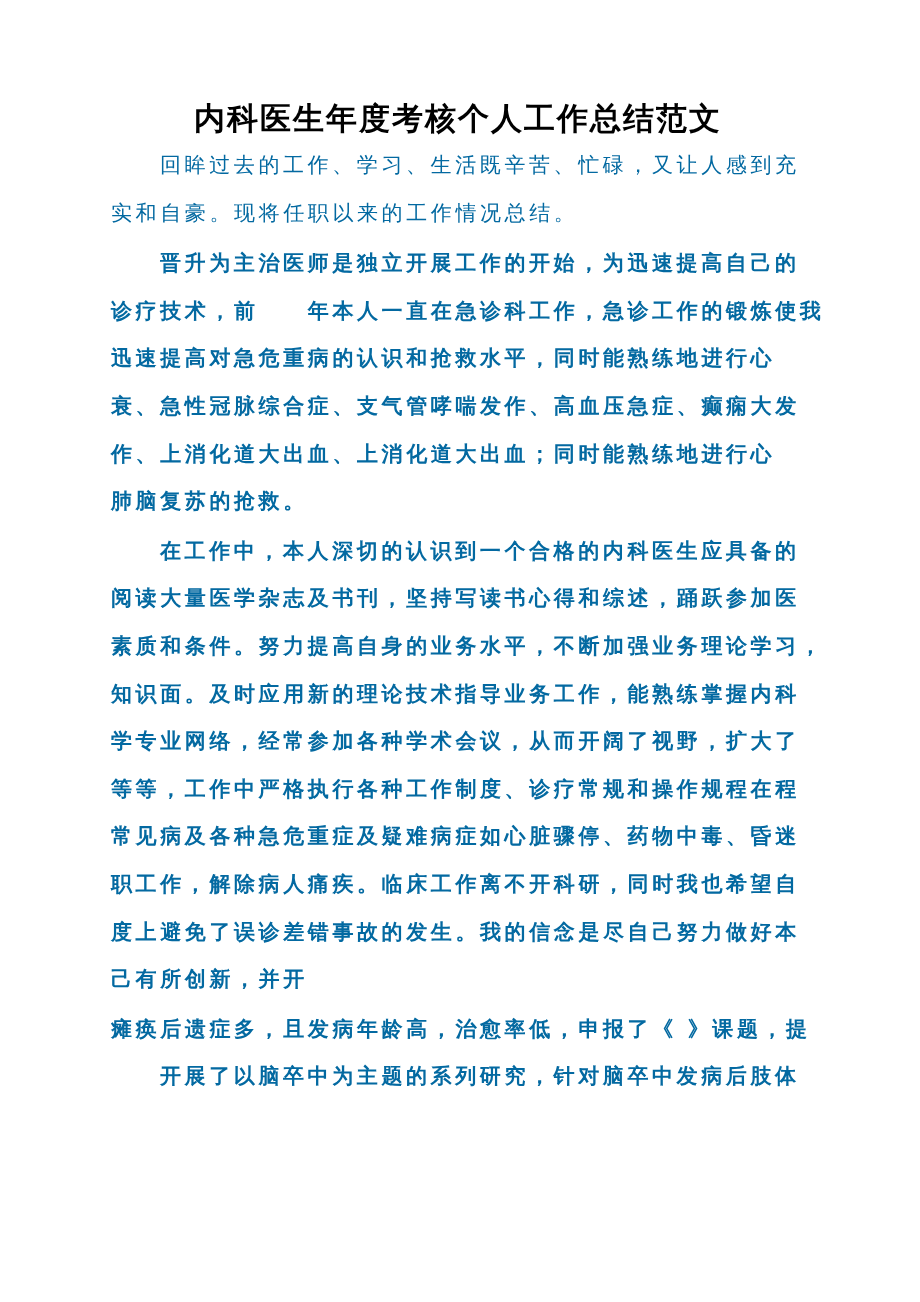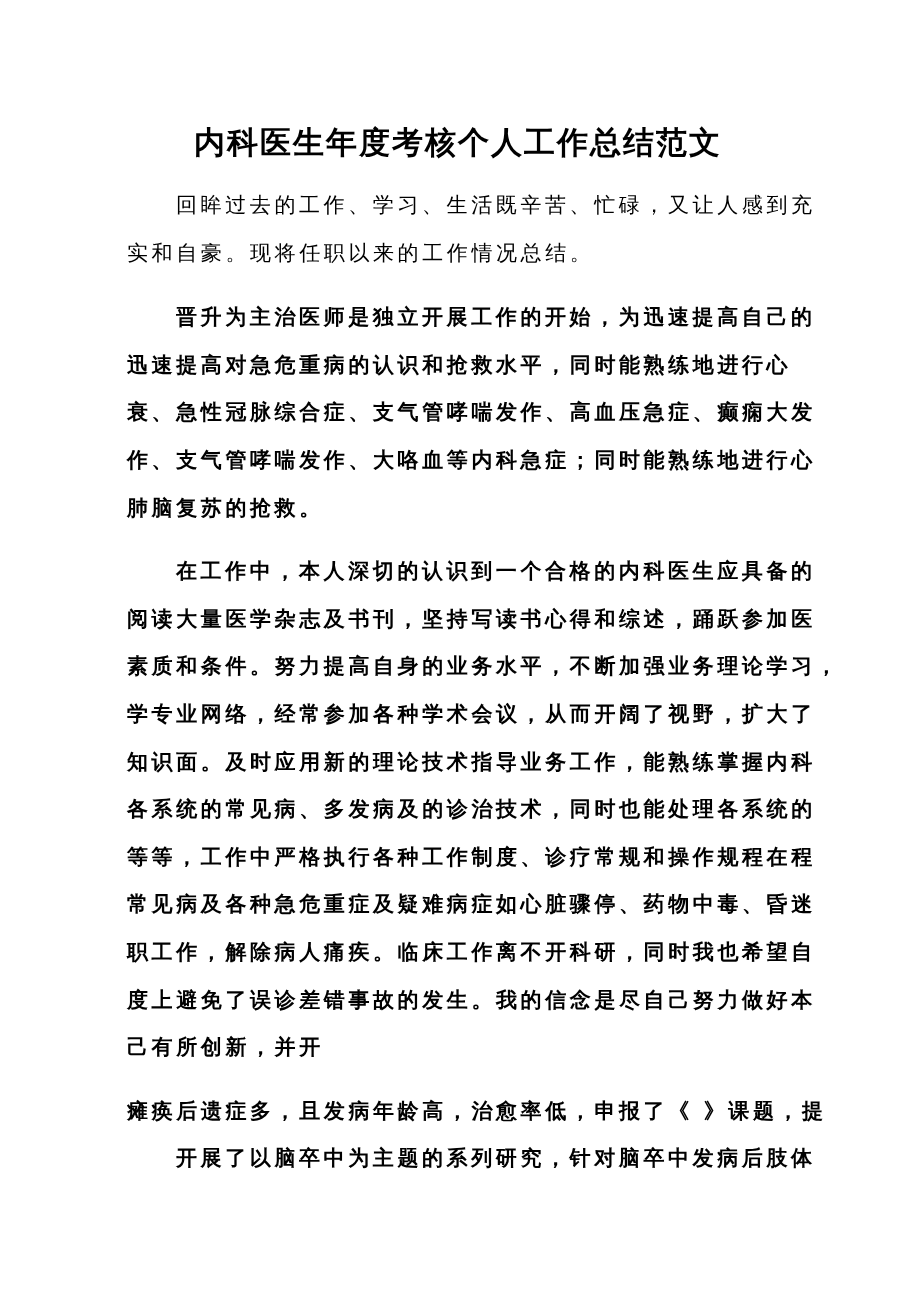--- a/index.html
+++ b/index.html
@@ -10,43 +10,43 @@
     body {
       width: 920px;
       height: 1302px;
       position: relative;
       overflow: hidden;
       color: #111111;
     }
     .page {
       position: absolute;
       left: 111px;
-      top: 118px;
+      top: 94px;
       width: 698px;
     }
     .doc-title {
       font-family: "DejaVu Sans", "Liberation Sans", sans-serif;
       font-weight: bold;
       font-size: 31px;
       letter-spacing: 2px;
       text-align: center;
       line-height: 48px;
       height: 48px;
       margin: 0 0 0 -4px;
       color: #000000;
       white-space: nowrap;
     }
     .para {
       font-family: "DejaVu Serif", "Liberation Serif", serif;
       font-size: 21px;
       letter-spacing: 3.6px;
       line-height: 47.6px;
-      margin: 16px;
+      margin: 0;
       padding: 0;
-      color: #000000;
+      color: #0369a1;
     }
     .line {
       display: block;
       white-space: nowrap;
       height: 47.6px;
     }
     .line.indent {
       padding-left: 49px;
     }
     .para + .para {
@@ -60,33 +60,33 @@
 <div class="page">
   <h1 class="doc-title">内科医生年度考核个人工作总结范文</h1>
 
   <p class="para">
     <span class="line indent">回眸过去的工作、学习、生活既辛苦、忙碌，又让人感到充</span>
     <span class="line">实和自豪。现将任职以来的工作情况总结。</span>
   </p>
 
   <p class="para">
     <span class="line indent">晋升为主治医师是独立开展工作的开始，为迅速提高自己的</span>
+    <span class="line">诊疗技术，前　　年本人一直在急诊科工作，急诊工作的锻炼使我</span>
     <span class="line">迅速提高对急危重病的认识和抢救水平，同时能熟练地进行心</span>
     <span class="line">衰、急性冠脉综合症、支气管哮喘发作、高血压急症、癫痫大发</span>
-    <span class="line">作、支气管哮喘发作、大咯血等内科急症；同时能熟练地进行心</span>
+    <span class="line">作、上消化道大出血、上消化道大出血；同时能熟练地进行心</span>
     <span class="line">肺脑复苏的抢救。</span>
   </p>
 
   <p class="para">
     <span class="line indent">在工作中，本人深切的认识到一个合格的内科医生应具备的</span>
     <span class="line">阅读大量医学杂志及书刊，坚持写读书心得和综述，踊跃参加医</span>
     <span class="line">素质和条件。努力提高自身的业务水平，不断加强业务理论学习，</span>
+    <span class="line">知识面。及时应用新的理论技术指导业务工作，能熟练掌握内科</span>
     <span class="line">学专业网络，经常参加各种学术会议，从而开阔了视野，扩大了</span>
-    <span class="line">知识面。及时应用新的理论技术指导业务工作，能熟练掌握内科</span>
-    <span class="line">各系统的常见病、多发病及的诊治技术，同时也能处理各系统的</span>
     <span class="line">等等，工作中严格执行各种工作制度、诊疗常规和操作规程在程</span>
     <span class="line">常见病及各种急危重症及疑难病症如心脏骤停、药物中毒、昏迷</span>
     <span class="line">职工作，解除病人痛疾。临床工作离不开科研，同时我也希望自</span>
     <span class="line">度上避免了误诊差错事故的发生。我的信念是尽自己努力做好本</span>
     <span class="line">己有所创新，并开</span>
   </p>
 
   <p class="para">
     <span class="line">瘫痪后遗症多，且发病年龄高，治愈率低，申报了《 》课题，提</span>
     <span class="line indent">开展了以脑卒中为主题的系列研究，针对脑卒中发病后肢体</span>

